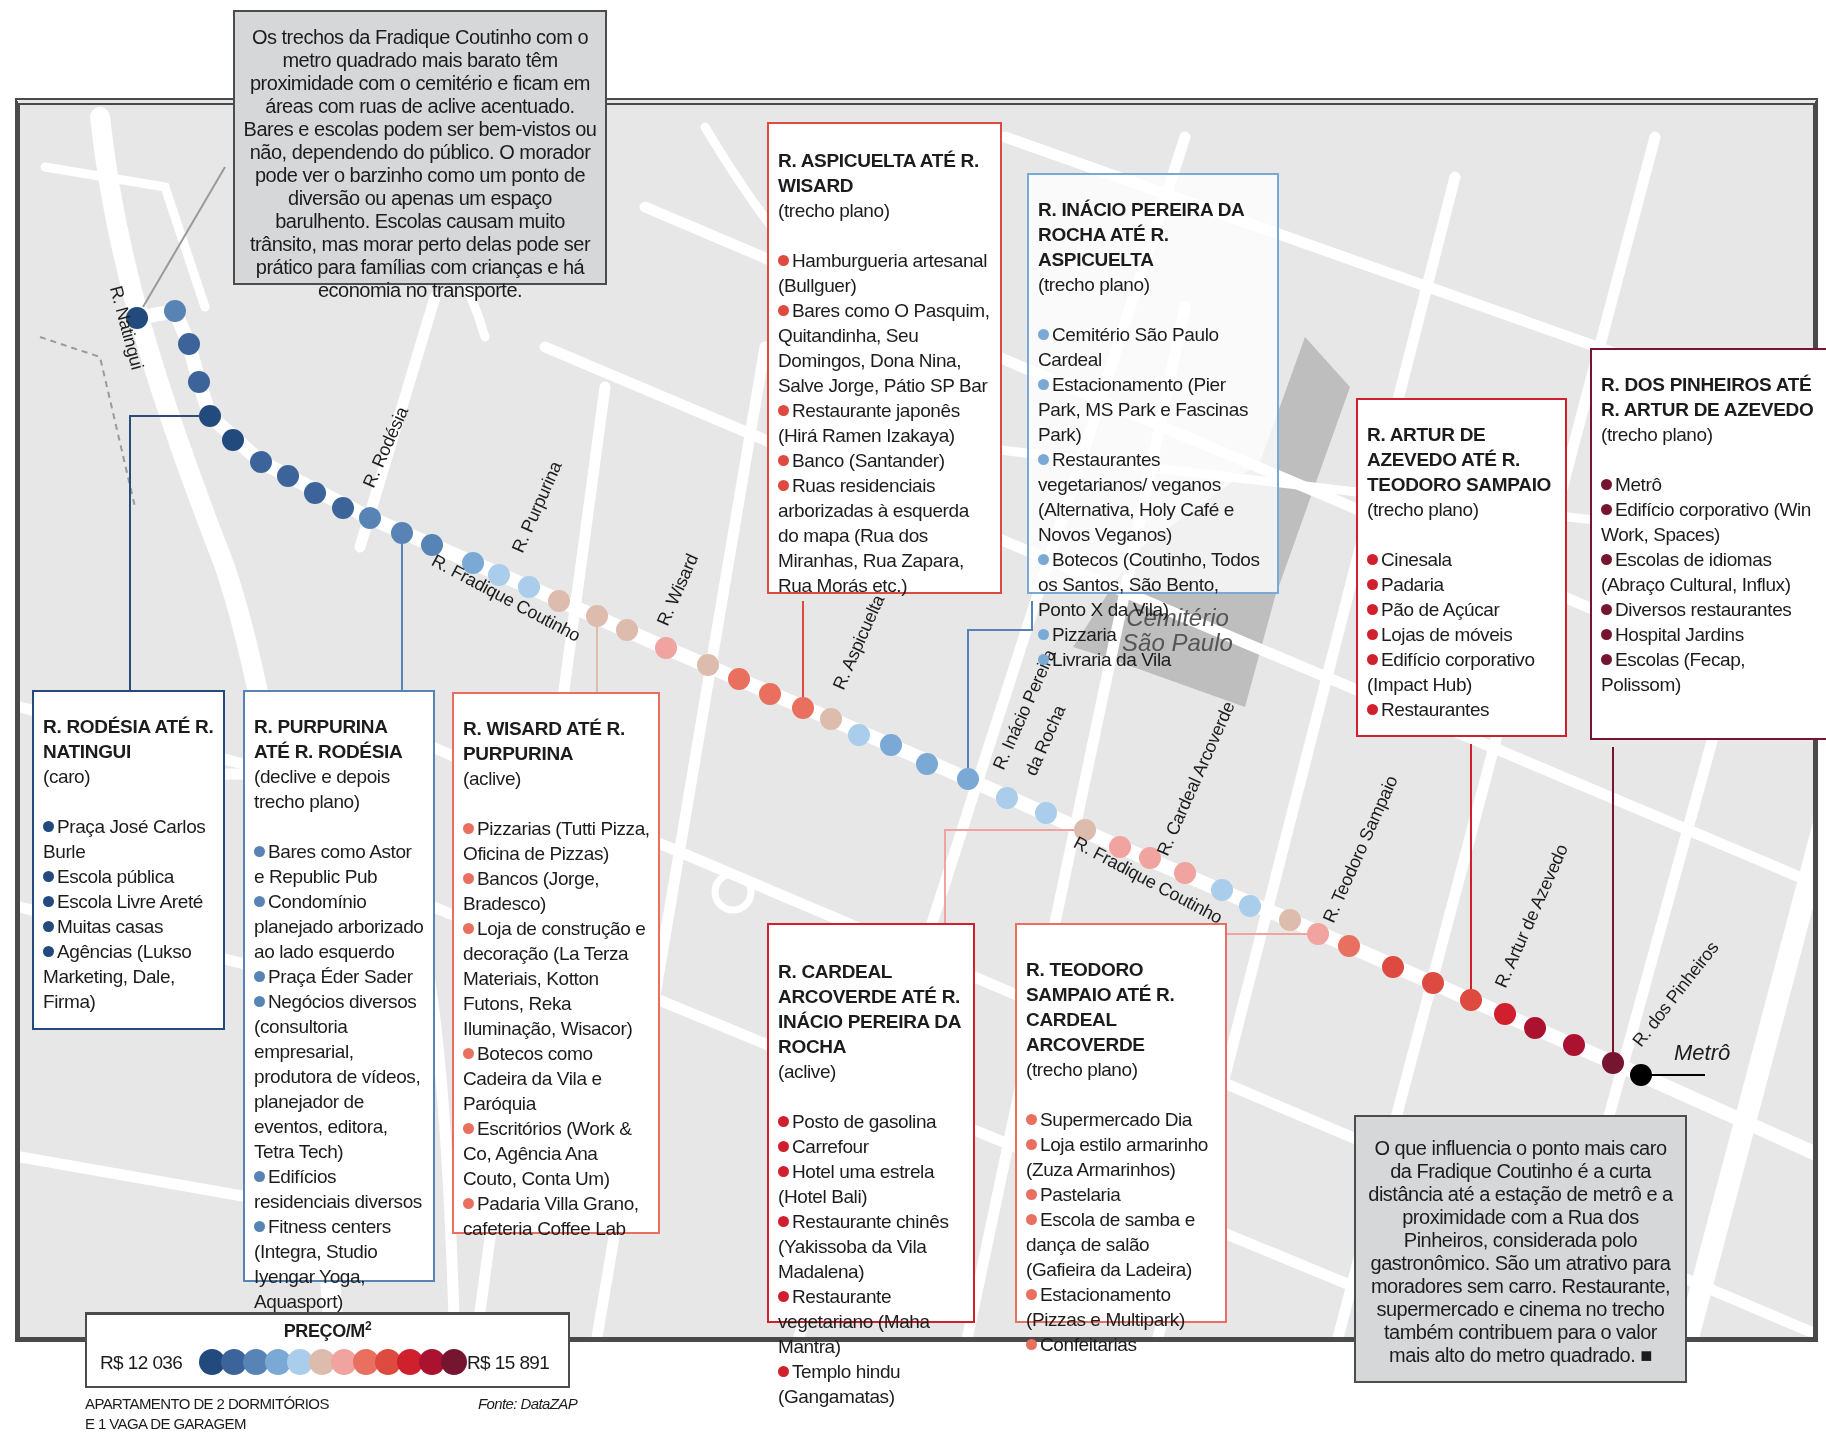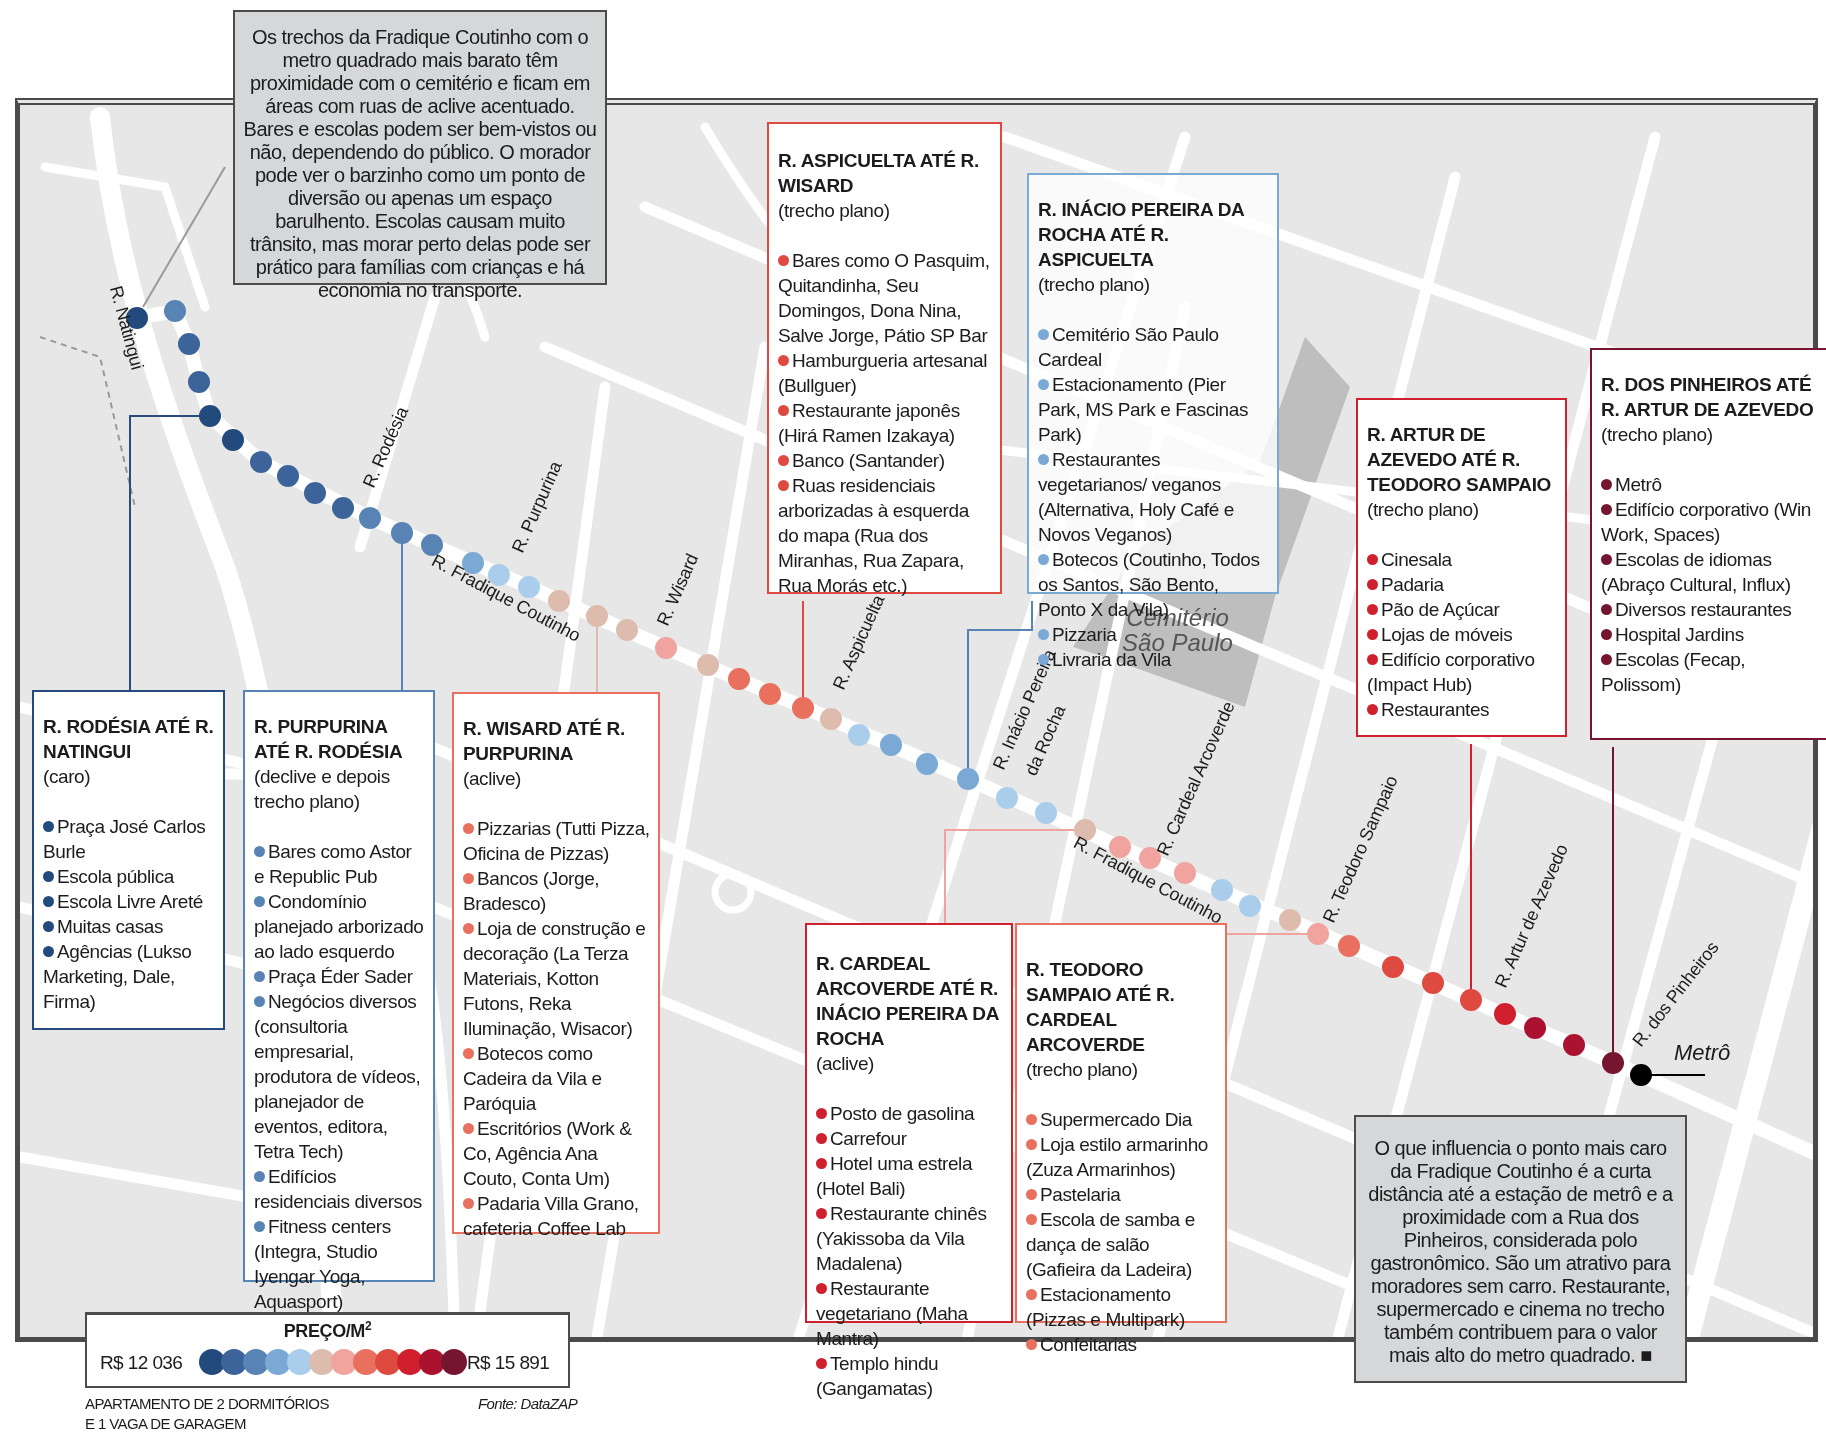--- a/index.html
+++ b/index.html
@@ -186,40 +186,40 @@
       <li><span class="bul" style="background: rgb(233, 112, 95);"></span><span>Loja de construção e decoração (La Terza Materiais, Kotton Futons, Reka Iluminação, Wisacor)</span></li>
       <li><span class="bul" style="background: rgb(233, 112, 95);"></span><span>Botecos como Cadeira da Vila e Paróquia</span></li>
       <li><span class="bul" style="background: rgb(233, 112, 95);"></span><span>Escritórios (Work &amp; Co, Agência Ana Couto, Conta Um)</span></li>
       <li><span class="bul" style="background: rgb(233, 112, 95);"></span><span>Padaria Villa Grano, cafeteria Coffee Lab</span></li>
     </ul>
   </div>
 <div class="box seg" style="left: 767px; top: 122px; width: 235px; height: 472px; padding-top: 24px; border: 2px solid rgb(222, 73, 64);">
     <div class="title">R. ASPICUELTA ATÉ R. WISARD</div>
     <div class="sub">(trecho plano)</div>
     <ul>
+      <li><span class="bul" style="background: rgb(222, 73, 64);"></span><span>Hamburgueria artesanal (Bullguer)</span></li>
       <li><span class="bul" style="background: rgb(222, 73, 64);"></span><span>Bares como O Pasquim, Quitandinha, Seu Domingos, Dona Nina, Salve Jorge, Pátio SP Bar</span></li>
-      <li><span class="bul" style="background: rgb(222, 73, 64);"></span><span>Hamburgueria artesanal (Bullguer)</span></li>
       <li><span class="bul" style="background: rgb(222, 73, 64);"></span><span>Restaurante japonês (Hirá Ramen Izakaya)</span></li>
       <li><span class="bul" style="background: rgb(222, 73, 64);"></span><span>Banco (Santander)</span></li>
       <li><span class="bul" style="background: rgb(222, 73, 64);"></span><span>Ruas residenciais arborizadas à esquerda do mapa (Rua dos Miranhas, Rua Zapara, Rua Morás etc.)</span></li>
     </ul>
   </div>
 <div class="box seg" style="left: 1027px; top: 173px; width: 252px; height: 421px; background: rgba(255, 255, 255, 0.78); border: 2px solid rgb(122, 169, 214);">
     <div class="title">R. INÁCIO PEREIRA DA ROCHA ATÉ R. ASPICUELTA</div>
     <div class="sub">(trecho plano)</div>
     <ul>
       <li><span class="bul" style="background: rgb(122, 169, 214);"></span><span>Cemitério São Paulo Cardeal</span></li>
       <li><span class="bul" style="background: rgb(122, 169, 214);"></span><span>Estacionamento (Pier Park, MS Park e Fascinas Park)</span></li>
       <li><span class="bul" style="background: rgb(122, 169, 214);"></span><span>Restaurantes vegetarianos/ veganos (Alternativa, Holy Café e Novos Veganos)</span></li>
       <li><span class="bul" style="background: rgb(122, 169, 214);"></span><span>Botecos (Coutinho, Todos os Santos, São Bento, Ponto X da Vila)</span></li>
       <li><span class="bul" style="background: rgb(122, 169, 214);"></span><span>Pizzaria</span></li>
       <li><span class="bul" style="background: rgb(122, 169, 214);"></span><span>Livraria da Vila</span></li>
     </ul>
   </div>
-<div class="box seg" style="left: 805px; top: 923px; width: 208px; height: 400px; padding-top: 26px; border: 2px solid rgb(208, 32, 46);">
+<div class="box seg" style="left: 767px; top: 923px; width: 208px; height: 400px; padding-top: 34px; border: 2px solid rgb(208, 32, 46);">
     <div class="title">R. CARDEAL ARCOVERDE ATÉ R. INÁCIO PEREIRA DA ROCHA</div>
     <div class="sub">(aclive)</div>
     <ul>
       <li><span class="bul" style="background: rgb(208, 32, 46);"></span><span>Posto de gasolina</span></li>
       <li><span class="bul" style="background: rgb(208, 32, 46);"></span><span>Carrefour</span></li>
       <li><span class="bul" style="background: rgb(208, 32, 46);"></span><span>Hotel uma estrela (Hotel Bali)</span></li>
       <li><span class="bul" style="background: rgb(208, 32, 46);"></span><span>Restaurante chinês (Yakissoba da Vila Madalena)</span></li>
       <li><span class="bul" style="background: rgb(208, 32, 46);"></span><span>Restaurante vegetariano (Maha Mantra)</span></li>
       <li><span class="bul" style="background: rgb(208, 32, 46);"></span><span>Templo hindu (Gangamatas)</span></li>
     </ul>

